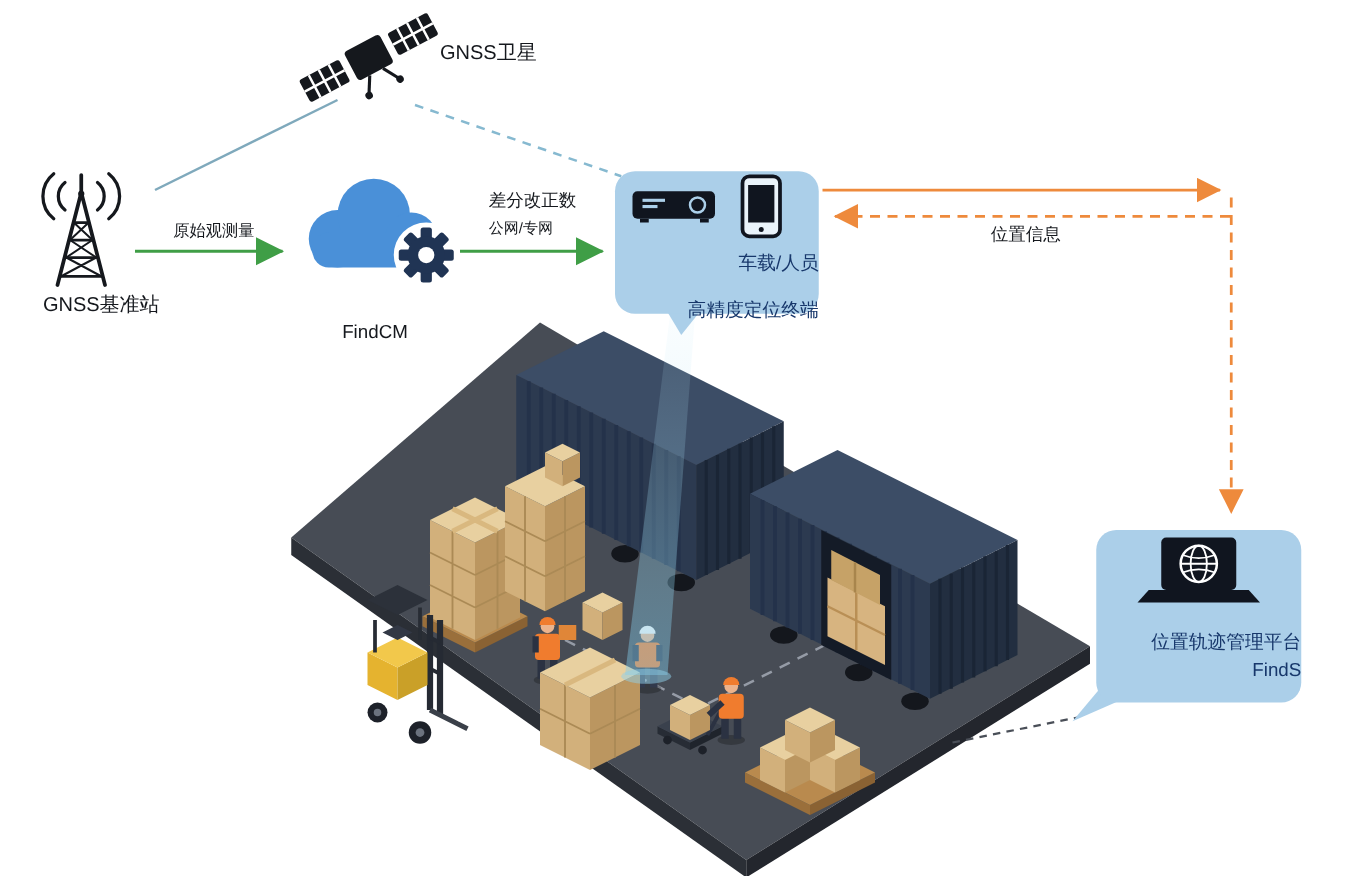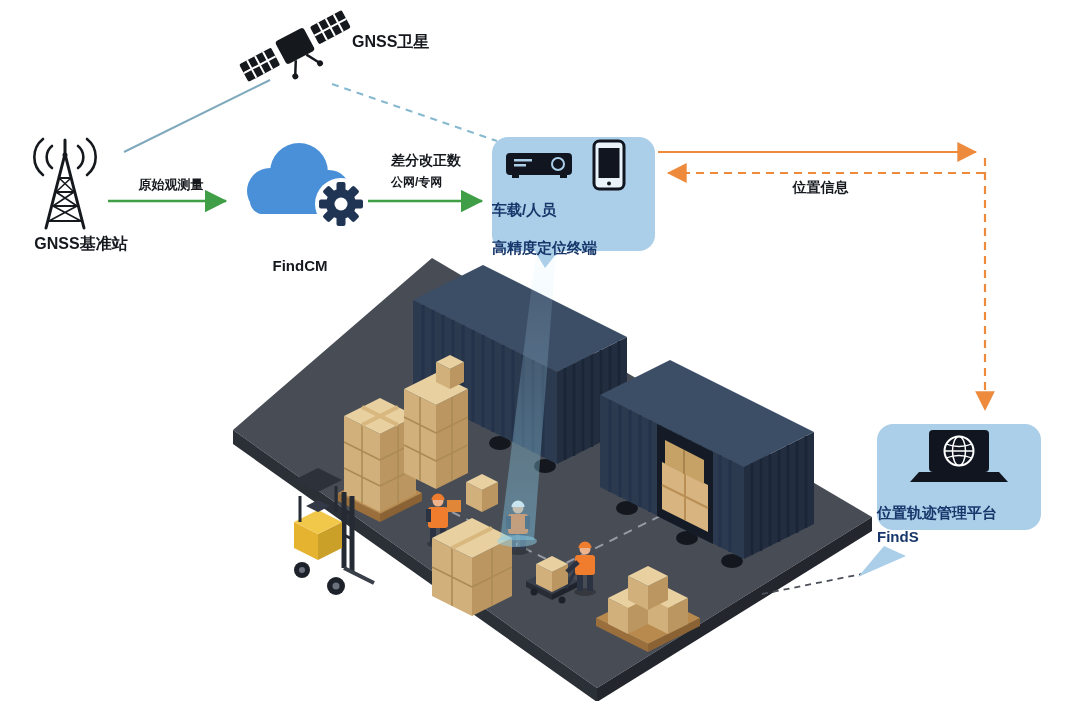--- a/index.html
+++ b/index.html
@@ -1,25 +1,25 @@
 <!DOCTYPE html>
 <html><head>
 <meta charset="utf-8">
 <style>
   *{margin:0;padding:0;box-sizing:border-box}
   body{background:#fff}
   .stage{position:relative;width:1080px;height:701px;background:#fff;overflow:hidden;
          font-family:"Liberation Sans",sans-serif}
   .scene{position:absolute;left:0;top:0;z-index:1}
-  .lbl{position:absolute;z-index:3;color:#15181d;font-weight:700;white-space:nowrap;font-size:15px}
+  .lbl{position:absolute;z-index:3;color:#15181d;font-weight:400;white-space:nowrap;font-size:15px}
   .center{text-align:center}
   .bubble{position:absolute;z-index:2;background:#abcfe9;border-radius:16px}
   .bubble .icons{position:absolute;left:0;top:0}
-  .bubble .line{position:absolute;left:0;width:100%;text-align:left;color:#17376b;
-                font-weight:700;font-size:15px}
+  .bubble .line{position:absolute;left:0;width:100%;text-align:right;color:#17376b;
+                font-weight:400;font-size:15px}
 </style>
 </head>
 <body>
 
 <div class="stage">
 
   <svg class="scene" width="1080" height="701" viewBox="0 0 1080 701">
     <defs>
       <marker id="arrG" markerWidth="10" markerHeight="10" refX="8.5" refY="4.5" orient="auto">
         <path d="M0,0 L9,4.5 L0,9 z" fill="#3f9e46"></path>
@@ -268,21 +268,21 @@
       <g>
         <rect x="102" y="4" width="30" height="48" rx="5.5" fill="#eaf3fa" stroke="#10151f" stroke-width="3"></rect>
         <rect x="106.5" y="11" width="21" height="30" fill="#10151f"></rect>
         <circle cx="117" cy="46.5" r="2" fill="#10151f"></circle>
       </g>
     </svg>
     <div class="line" style="top:64px">车载/人员</div>
     <div class="line" style="top:102px">高精度定位终端</div>
   </div>
 
-  <div class="bubble" style="left:877px;top:424px;width:164px;height:106px;">
+  <div class="bubble" style="left:877px;top:424px;width:164px;height:138px;">
     <svg class="icons" width="164" height="66" viewBox="0 0 164 66">
       <rect x="52" y="6" width="60" height="42" rx="4" fill="#10151f"></rect>
       <g stroke="#fff" fill="none">
         <circle cx="82" cy="27" r="14.5" stroke-width="2"></circle>
         <ellipse cx="82" cy="27" rx="6.5" ry="14.5" stroke-width="1.5"></ellipse>
         <line x1="67.5" y1="27" x2="96.5" y2="27" stroke-width="1.5"></line>
         <path d="M69,20 Q82,25 95,20 M69,34 Q82,29 95,34" stroke-width="1.3"></path>
       </g>
       <polygon points="42,48 122,48 131,58 33,58" fill="#10151f"></polygon>
     </svg>

